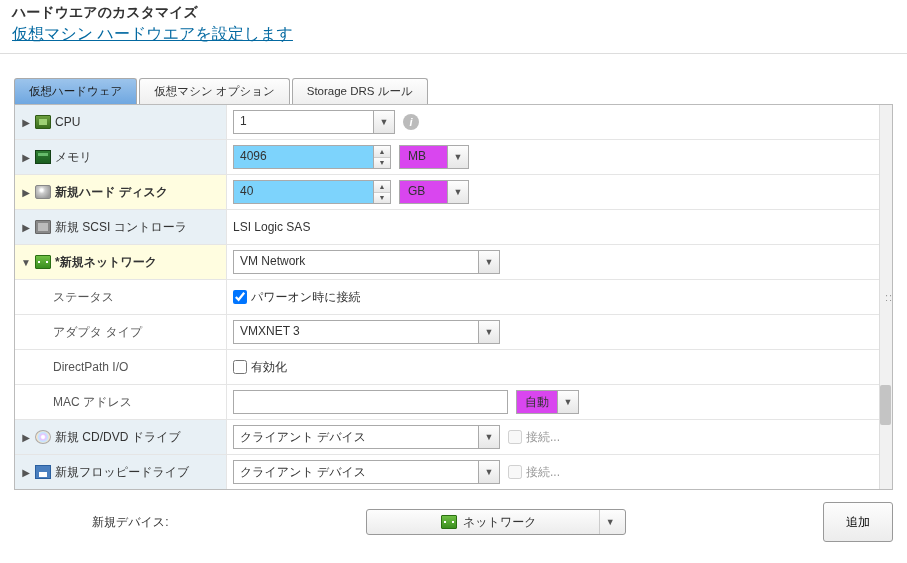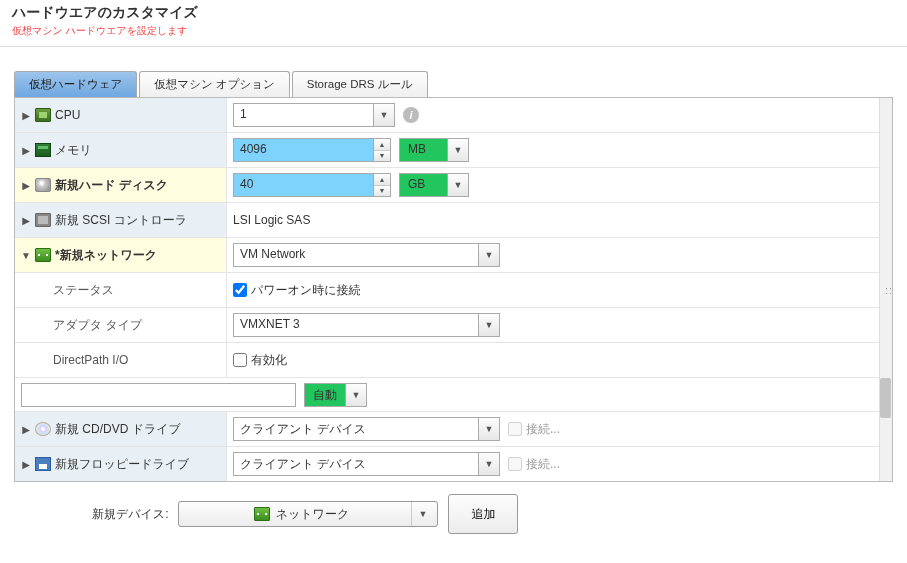--- a/index.html
+++ b/index.html
@@ -14,22 +14,23 @@
       padding: 4px 12px 8px 12px;
       border-bottom: 1px solid #ddd;
     }
     .header h1 {
       font-size: 14px;
       font-weight: bold;
       color: #333;
       margin-bottom: 2px;
     }
     .header p {
-      font-size: 10px;
-      color: #ef4444;
+      font-size: 16px;
+      color: #0369a1;
+      text-decoration: underline;
     }
     .content-wrap {
       padding: 24px 14px 10px 14px;
     }
     .tabs {
       display: flex;
       gap: 2px;
       margin-bottom: 0;
     }
     .tab {
@@ -178,42 +179,42 @@
     .spinner-btns div:last-child{border-bottom:none;}
     .unit-wrap {
       display: inline-flex;
       height:24px;
     }
     .unit-text {
       border:1px solid #aaa;
       border-right:none;
       padding:3px 8px;
       min-width:48px;
-      background:#22c55e;
+      background:#d946ef;
     }
     .info-icon {
       width:16px;height:16px;border-radius:50%;
       background:#bbb;color:#fff;
       display:inline-flex;align-items:center;justify-content:center;
       font-size:11px;font-weight:bold;font-style:italic;
     }
     .checkbox-wrap {
       display:flex;align-items:center;gap:4px;
     }
     .checkbox-wrap input[type=checkbox]{width:14px;height:14px;}
     .disabled { color:#999; }
     .bold { font-weight: bold; }
     .mac-input {
       border:1px solid #aaa;
       height:24px;width:275px;padding:2px 4px;
     }
     .footer-row {
       display:flex;
       align-items:center;
-      justify-content:flex-start;
+      justify-content:space-between;
       padding:12px 0 4px 78px;
       gap:10px;
     }
     .footer-label { color:#333; }
     .device-select {
       display:inline-flex;height:26px;
       border:1px solid #999;border-radius:3px;
       background:linear-gradient(#fdfdfd,#ececec);
       align-items:center;
       min-width:260px;
@@ -368,20 +369,21 @@
         <div class="row-label sub">DirectPath I/O</div>
         <div class="row-value">
           <label class="checkbox-wrap">
             <input type="checkbox" style="">
             <span>有効化</span>
           </label>
         </div>
       </div>
 
       <div class="row">
+        <div class="row-label sub">MAC アドレス</div>
         <div class="row-value">
           <input class="mac-input" type="text" value="" style="">
           <div class="unit-wrap">
             <div class="unit-text" style="min-width:38px">自動</div>
             <div class="select-btn">▼</div>
           </div>
         </div>
       </div>
 
       <div class="row">

